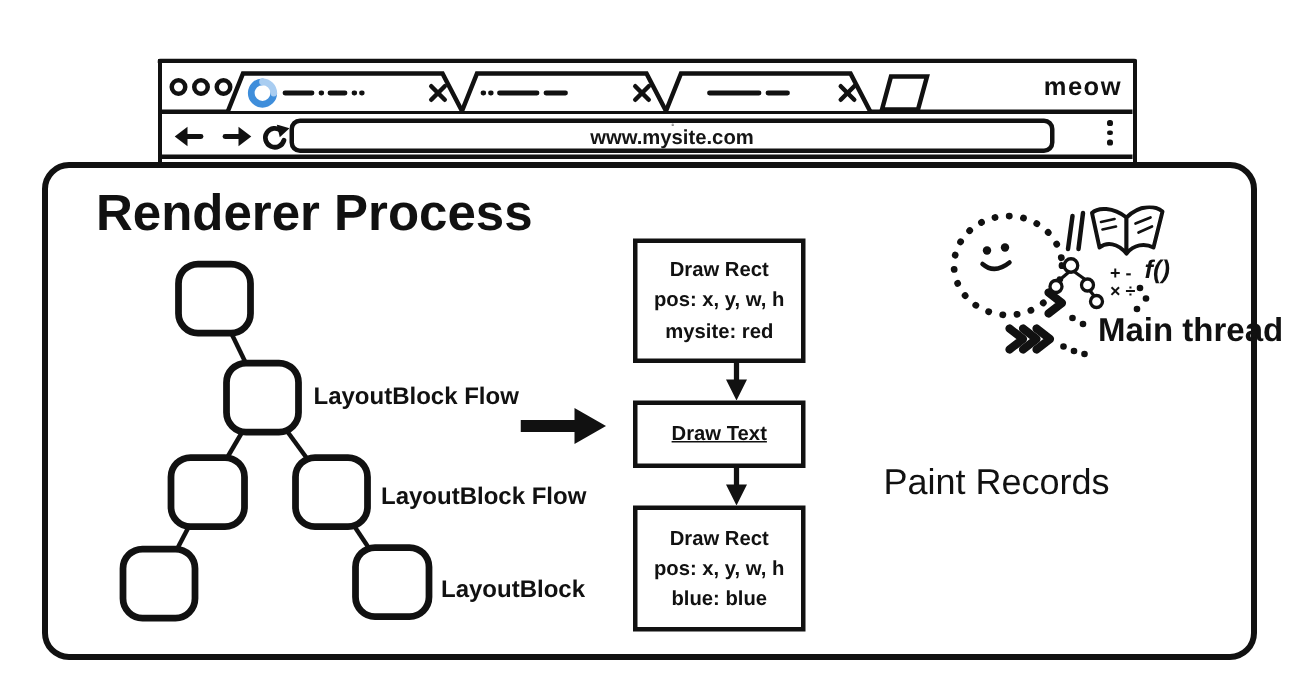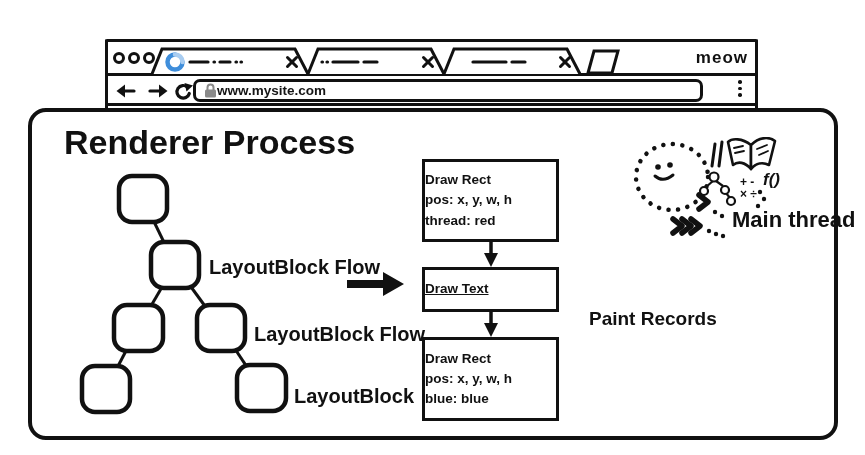--- a/index.html
+++ b/index.html
@@ -15,51 +15,51 @@
   .traffic-lights { position: absolute; left: 5px; top: 10px; display: flex; gap: 3px; }
   .traffic-light { width: 12px; height: 12px; border: 3.5px solid #111; border-radius: 50%; background: #fff; }
   .tabs-svg { position: absolute; left: 42px; top: 0; }
   .brand { position: absolute; right: 7px; top: 6px; font-size: 17px; font-weight: 700; letter-spacing: 1px; }
 
   .nav-bar { position: relative; height: 30px; border-bottom: 3px solid #111; }
   .nav-icon { position: absolute; top: 7px; }
   .url-bar {
     position: absolute; left: 85px; top: 3px; width: 510px; height: 23px;
     border: 3px solid #111; border-radius: 7px; background: #fff;
-    display: flex; align-items: center; gap: 0; padding: 0 8px;
+    display: flex; align-items: center; gap: 0; padding: 0 8px; flex-direction: column;
   }
   .url-text { font-size: 13.5px; font-weight: 700; color: #151515; }
   .menu-dots { position: absolute; left: 630px; top: 4px; display: flex; flex-direction: column; gap: 3px; align-items: center; }
   .menu-dots i { width: 3.5px; height: 3.5px; background: #111; border-radius: 50%; }
 
   
   .renderer-box {
     position: absolute; left: 28px; top: 108px; width: 810px; height: 332px;
     border: 4px solid #111; border-radius: 18px; background: #fff;
   }
   .renderer-title { position: absolute; left: 32px; top: 11px; font-size: 34px; font-weight: 700; }
   .tree-svg { position: absolute; left: 32px; top: 52px; }
-  .tree-label { position: absolute; font-size: 20px; font-weight: 700; white-space: nowrap; }
+  .tree-label { position: absolute; font-size: 16px; font-weight: 700; white-space: nowrap; }
   .tree-label.l1 { left: 177px; top: 144px; }
   .tree-label.l2 { left: 222px; top: 211px; }
   .tree-label.l3 { left: 262px; top: 273px; }
   .big-arrow { position: absolute; left: 315px; top: 157px; }
 
   .pbox {
-    position: absolute; left: 390px; width: 137px; border: 3.5px solid #111; background: #fff;
-    display: flex; flex-direction: column; justify-content: center; 
+    position: absolute; left: 390px; width: 115px; border: 3.5px solid #111; background: #fff;
+    display: flex; flex-direction: column; justify-content: center; align-items: center;
   }
   .pbox .pline { font-size: 13.5px; font-weight: 700; line-height: 1.5; white-space: nowrap; }
   .pbox.b1 { top: 47px;  height: 83px; }
   .pbox.b2 { top: 155px; height: 45px; text-decoration: underline; }
   .pbox.b3 { top: 225px; height: 84px; }
   .down-arrow { position: absolute; left: 451px; }
   .down-arrow.a1 { top: 130px; }
   .down-arrow.a2 { top: 200px; }
-  .paint-title { position: absolute; left: 557px; top: 196px; font-size: 19px; font-weight: 700; }
+  .paint-title { position: absolute; left: 557px; top: 196px; font-size: 24px; font-weight: 400; }
 
   .doodle-svg { position: absolute; left: 597px; top: 25px; }
   .main-thread-label { position: absolute; left: 700px; top: 95px; font-size: 22px; font-weight: 700; white-space: nowrap; }
 </style>
 </head>
 <body>
 
 <div class="stage">
 
   <div class="browser-window">
@@ -179,21 +179,21 @@
     <div class="tree-label l2">LayoutBlock Flow</div>
     <div class="tree-label l3">LayoutBlock</div>
 
     <svg class="big-arrow" width="58" height="30" viewBox="0 0 58 30">
       <polygon points="0,11 36,11 36,3 57,15 36,27 36,19 0,19" fill="#111"></polygon>
     </svg>
 
     <div class="pbox b1">
       <div class="pline">Draw Rect</div>
       <div class="pline">pos: x, y, w, h</div>
-      <div class="pline">thread: red</div>
+      <div class="pline">mysite: red</div>
     </div>
     <svg class="down-arrow a1" width="16" height="25" viewBox="0 0 16 25">
       <line x1="8" y1="0" x2="8" y2="13" stroke="#111" stroke-width="3.5"></line>
       <polygon points="1,11 15,11 8,25" fill="#111"></polygon>
     </svg>
     <div class="pbox b2">
       <div class="pline">Draw Text</div>
     </div>
     <svg class="down-arrow a2" width="16" height="25" viewBox="0 0 16 25">
       <line x1="8" y1="0" x2="8" y2="13" stroke="#111" stroke-width="3.5"></line>

